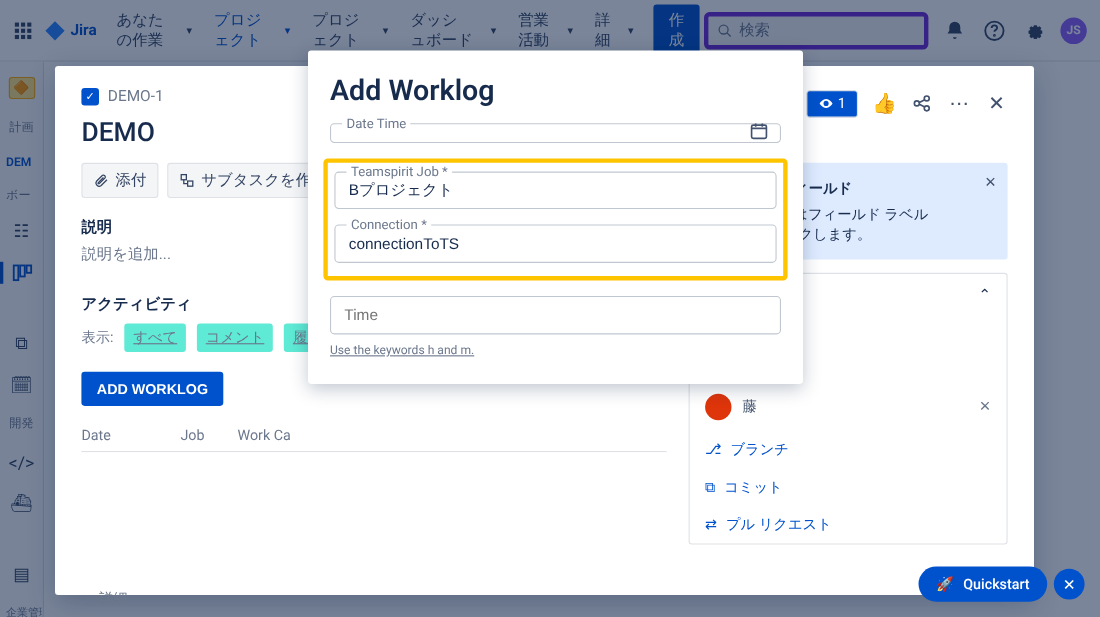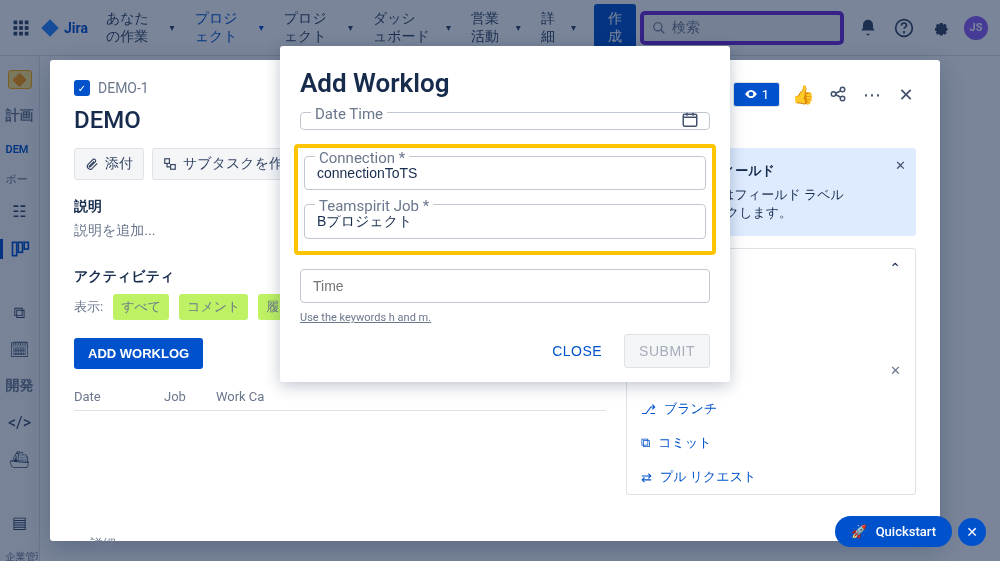--- a/index.html
+++ b/index.html
@@ -13,40 +13,40 @@
 .nav-item.active::after { content:""; position:absolute; bottom:-16px; left:0; right:0; height:3px; background:#0052CC;}
 .create-btn { background: #0052CC; color: #fff; border:none; padding: 6px 12px; border-radius:3px; font-size:14px; font-weight:500; margin-left:6px; cursor:pointer;}
 .topbar-right { margin-left:auto; display:flex; align-items:center; gap:12px; }
 .search-box { background:#f4f5f7; border:4px solid #6d28d9; border-radius:5px; padding:4px 8px; width:204px; display:flex; align-items:center; gap:6px; color:#6B778C;}
 .top-icon { width:24px; height:24px; color:#344563; cursor:pointer; display:flex; align-items:center; justify-content:center;}
 .avatar-circle { width:24px; height:24px; border-radius:50%; background:#8b5cf6; color:#fff; font-size:11px; display:flex; align-items:center; justify-content:center; font-weight:700;}
 .chev { font-size:10px; margin-left:2px;}
 
 .leftrail { position:absolute; left:0; top:56px; bottom:0; width:40px; background:#fafbfc; border-right:1px solid #dfe1e6; display:flex; flex-direction:column; align-items:center; padding-top:14px; gap:18px; z-index:1;}
 .rail-icon { width:24px; height:24px; color:#344563; display:flex; align-items:center; justify-content:center; font-size:16px;}
-.rail-label { font-size:14px; color:#6B778C;font-weight:bold;}
+.rail-label { font-size:11px; color:#6B778C;}
 .rail-proj { width:24px; height:24px; border-radius:3px; background:#FFE380; border:1px solid #FFAB00; display:flex; align-items:center; justify-content:center; font-size:12px;}
 .rail-text { font-size:11px; color:#6B778C; width:36px; text-align:left; padding-left:4px; overflow:hidden; white-space:nowrap;}
 .rail-active { color:#0052CC; position:relative; width:100%; display:flex; justify-content:center;}
 .rail-active::before { content:""; position:absolute; left:0; top:0; bottom:0; width:3px; background:#0052CC;}
 
 .overlay { position:absolute; inset:0; background:rgba(9,30,66,0.54); z-index:5;}
 .panel { position:absolute; left:50px; right:60px; top:60px; bottom:20px; background:#fff; border-radius:3px; box-shadow:0 8px 24px rgba(9,30,66,0.25); z-index:10; display:flex; padding:20px 24px; gap:20px;}
 .panel-left { flex:1.4; }
 .panel-right { width:290px; border-radius:3px;}
 .issue-key { color:#6B778C; font-size:14px; display:flex; align-items:center; gap:8px;}
 .issue-key .chk { width:16px; height:16px; background:#0052CC; border-radius:3px; color:#fff; display:flex; align-items:center; justify-content:center; font-size:10px;}
 .issue-title { font-size:24px; font-weight:500; margin:10px 0 14px; color:#172B4D;}
 .action-row { display:flex; gap:8px; margin-bottom:18px;}
 .action-btn { border:1px solid #dfe1e6; background:#f4f5f7; padding:6px 10px; border-radius:3px; font-size:14px; display:flex; align-items:center; gap:6px; color:#344563; cursor:pointer;}
 .section-h { font-weight:600; font-size:14px; margin-bottom:6px; color:#172B4D;}
 .muted { color:#6B778C; font-size:14px;}
 .activity { margin-top:28px;}
 .tabs { display:flex; gap:10px; font-size:13px; color:#6B778C; margin-top:8px; align-items:center;}
-.tabs .tab { background:#bef264; padding:4px 8px; border-radius:3px; cursor:pointer;}
+.tabs .tab { background:#5eead4; padding:4px 8px; border-radius:3px; cursor:pointer;text-decoration:underline;}
 .addwork-btn { background:#0052CC; color:#fff; border:none; padding:8px 14px; border-radius:3px; font-weight:600; font-size:13px; margin-top:18px; cursor:pointer;}
 .table-head { display:flex; gap:30px; margin-top:20px; color:#6B778C; font-size:13px; border-bottom:1px solid #dfe1e6; padding-bottom:6px;}
 .table-head > div:first-child { width:60px;}
 
 .right-top { display:flex; align-items:center; gap:14px; justify-content:flex-end; margin-bottom:14px;}
 .pill { border:1px solid #dfe1e6; padding:4px 10px; border-radius:3px; font-size:13px; display:flex; align-items:center; gap:4px; cursor:pointer;}
 .watch { background:#0052CC; color:#fff;}
 .ric { width:20px; height:20px; color:#42526E; display:flex; align-items:center; justify-content:center; cursor:pointer; font-size:18px;}
 .info-box { background:#DEEBFF; border-radius:3px; padding:14px 16px; position:relative; font-size:13px; color:#172B4D; margin-bottom:12px;}
 .info-box .ib-title { font-weight:600; margin-bottom:6px;}
@@ -58,21 +58,21 @@
 .detail-label { color:#6B778C; font-size:12px;}
 .dev-link { display:flex; align-items:center; gap:8px; padding:8px 14px; color:#0052CC; font-size:13px; cursor:pointer;}
 
 .quickstart { position:absolute; bottom:14px; right:14px; z-index:20; display:flex; align-items:center; gap:6px;}
 .qs-btn { background:#0052CC; color:#fff; border-radius:20px; padding:8px 16px; display:flex; align-items:center; gap:8px; font-size:13px; font-weight:500;}
 .qs-close { background:#0052CC; color:#fff; width:28px; height:28px; border-radius:50%; display:flex; align-items:center; justify-content:center;}
 
 .modal { position:absolute; left:280px; top:46px; width:450px; background:#fff; border-radius:3px; box-shadow:0 4px 16px rgba(9,30,66,0.25); z-index:30; padding:22px 20px 14px;}
 .modal h2 { font-size:26px; color:#172B4D; font-weight:600; margin-bottom:14px;}
 .field { border:1px solid #c1c7d0; border-radius:4px; position:relative; margin-bottom:18px; padding:8px 12px 8px;}
-.field-label { position:absolute; top:-8px; left:10px; background:#fff; padding:0 4px; font-size:15px; color:#6B778C;}
+.field-label { position:absolute; top:-8px; left:10px; background:#fff; padding:0 4px; font-size:12px; color:#6B778C;}
 .field input { border:none; outline:none; width:100%; font-size:14px; color:#172B4D; background:transparent;}
 .cal-icon { position:absolute; right:10px; top:50%; transform:translateY(-50%); color:#42526E; cursor:pointer;}
 .highlight { border:4px solid #FFC400; border-radius:4px; padding:8px 6px; margin:-4px -6px 14px;}
 .highlight .field { margin-bottom:14px;}
 .highlight .field:last-child { margin-bottom:4px;}
 .hint { font-size:11px; color:#6B778C; margin-top:-10px; margin-bottom:10px;text-decoration:underline;}
 .modal-actions { display:flex; justify-content:flex-end; gap:8px;}
 .close-btn { color:#0052CC; background:none; border:none; padding:8px 14px; font-weight:500; font-size:14px; letter-spacing:0.5px; cursor:pointer;}
 .submit-btn { color:#a5adba; background:#f4f5f7; border:1px solid #dfe1e6; padding:8px 14px; border-radius:3px; font-weight:500; font-size:14px; letter-spacing:0.5px;}
 .footer-link { position:absolute; bottom:8px; left:90px; font-size:13px; color:#6B778C; z-index:12;}
@@ -298,32 +298,28 @@
     <span class="cal-icon">
       <svg width="18" height="18" viewBox="0 0 24 24" fill="none" stroke="currentColor" stroke-width="2">
           <rect x="3" y="5" width="18" height="16" rx="2"></rect>
           <path d="M3 9h18M8 3v4M16 3v4"></path>
         </svg>
     </span>
   </div>
 
   <div class="highlight">
     <div class="field">
+      <span class="field-label">Teamspirit Job *</span>
+      <input value="Bプロジェクト" style="">
+    </div>
+    <div class="field">
       <span class="field-label">Connection *</span>
       <input value="connectionToTS" style="">
     </div>
-    <div class="field">
-      <span class="field-label">Teamspirit Job *</span>
-      <input value="Bプロジェクト" style="">
-    </div>
   </div>
 
 
   <div class="field">
     <input placeholder="Time" style="">
   </div>
   <div class="hint">Use the keywords h and m.</div>
 
-  <div class="modal-actions">
-    <button class="close-btn">CLOSE</button>
-    <button class="submit-btn">SUBMIT</button>
-  </div>
 </div>
 
 </body></html>

